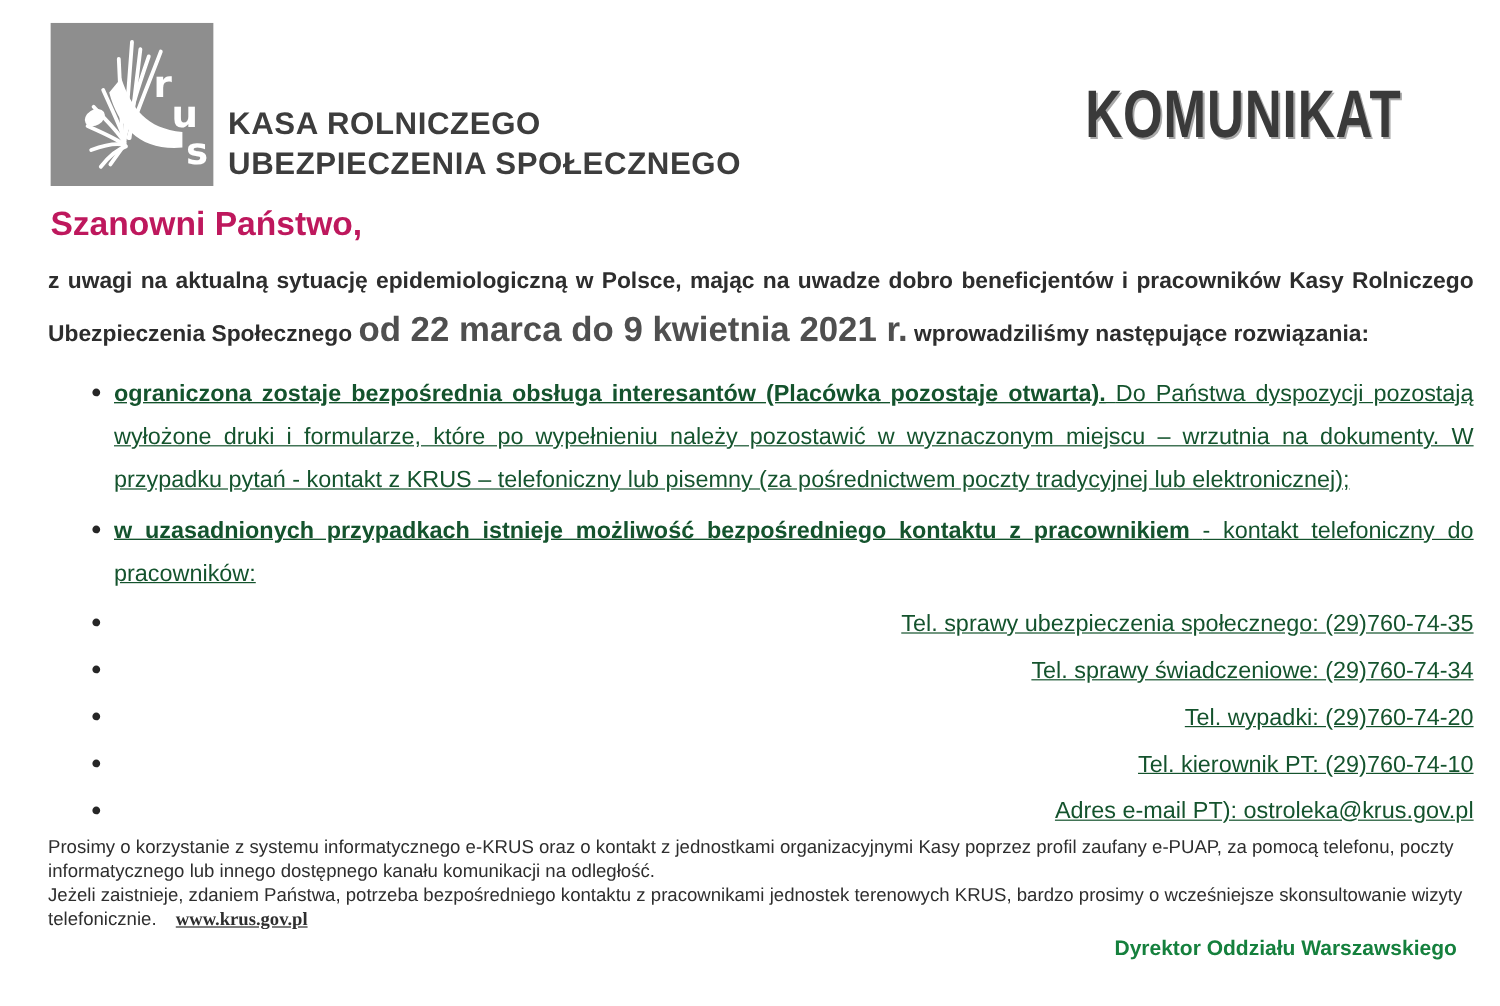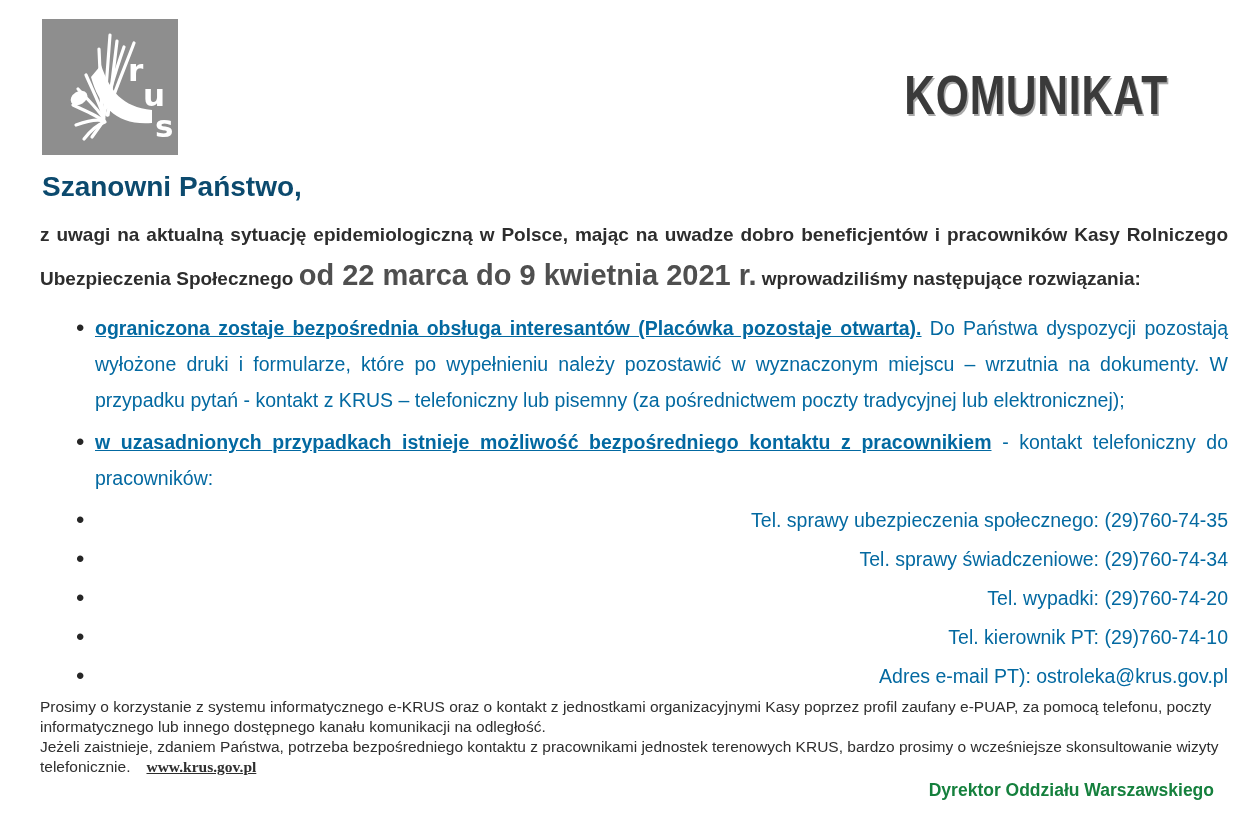--- a/index.html
+++ b/index.html
@@ -19,32 +19,32 @@
   }
   .komunikat{
     position:absolute;top:62px;right:60px;
     font-size:56px;font-weight:bold;color:#3a3a3a;letter-spacing:1px;
     transform:scaleX(.76);transform-origin:right center;
     text-shadow:2px 2px 0 #aaaaaa;
     white-space:nowrap;
   }
 
   
-  .salutation{margin:16px 0 0 2px;font-size:28px;font-weight:bold;color:#0c4a6e;}
+  .salutation{margin:16px 0 0 2px;font-size:28px;font-weight:bold;color:#be185d;}
   .intro{
     margin:12px 0 11px 0;font-size:19px;font-weight:bold;line-height:40px;
     text-align:justify;color:#2d2d2d;
   }
   .intro .date{font-size:29px;color:#4f4f4f;font-weight:bold;}
 
   
   ul{margin:4px 0 0 0;padding:0;list-style:none;}
   li{
     position:relative;padding-left:55px;
-    font-size:19.5px;line-height:36px;color:#0369a1;text-align:justify;
+    font-size:19.5px;line-height:36px;color:#14532d;text-align:justify;text-decoration:underline;
   }
   li::before{
     content:"\2022";position:absolute;left:36px;top:0;
     font-size:24px;color:#262626;
   }
   li.main-bullet{margin-bottom:6px;}
   li .emph{font-weight:bold;text-decoration:underline;}
   li.contact{margin-bottom:3px;text-align:right;}
 
   
@@ -81,20 +81,24 @@
         <path d="M92 24 C83 48 71 76 65 96"></path>
         <path d="M50 118 L60 104"></path>
       </g>
       <ellipse cx="37" cy="79" rx="9" ry="6.5" fill="#ffffff" transform="rotate(-32 37 79)"></ellipse>
       <path d="M59 46 C68 72 80 88 110 91 L110 104 C76 107 57 88 49 58 Z" fill="#ffffff"></path>
       <text x="86" y="62" font-size="31" font-weight="bold" fill="#ffffff" font-family="DejaVu Sans, sans-serif">r</text>
       <text x="101" y="87" font-size="31" font-weight="bold" fill="#ffffff" font-family="DejaVu Sans, sans-serif">u</text>
       <text x="113" y="118" font-size="31" font-weight="bold" fill="#ffffff" font-family="DejaVu Sans, sans-serif">s</text>
     </svg>
 
+    <div class="org-name">
+      <div>KASA ROLNICZEGO</div>
+      <div>UBEZPIECZENIA SPOŁECZNEGO</div>
+    </div>
 
     <div class="komunikat">KOMUNIKAT</div>
   </div>
 
   <div class="salutation">Szanowni Państwo,</div>
 
   <p class="intro">
     <span>z uwagi na aktualną sytuację epidemiologiczną w Polsce, mając na uwadze dobro beneficjentów i pracowników Kasy Rolniczego Ubezpieczenia Społecznego</span>
     <span class="date">od 22 marca do 9 kwietnia 2021 r.</span>
     <span>wprowadziliśmy następujące rozwiązania:</span>

